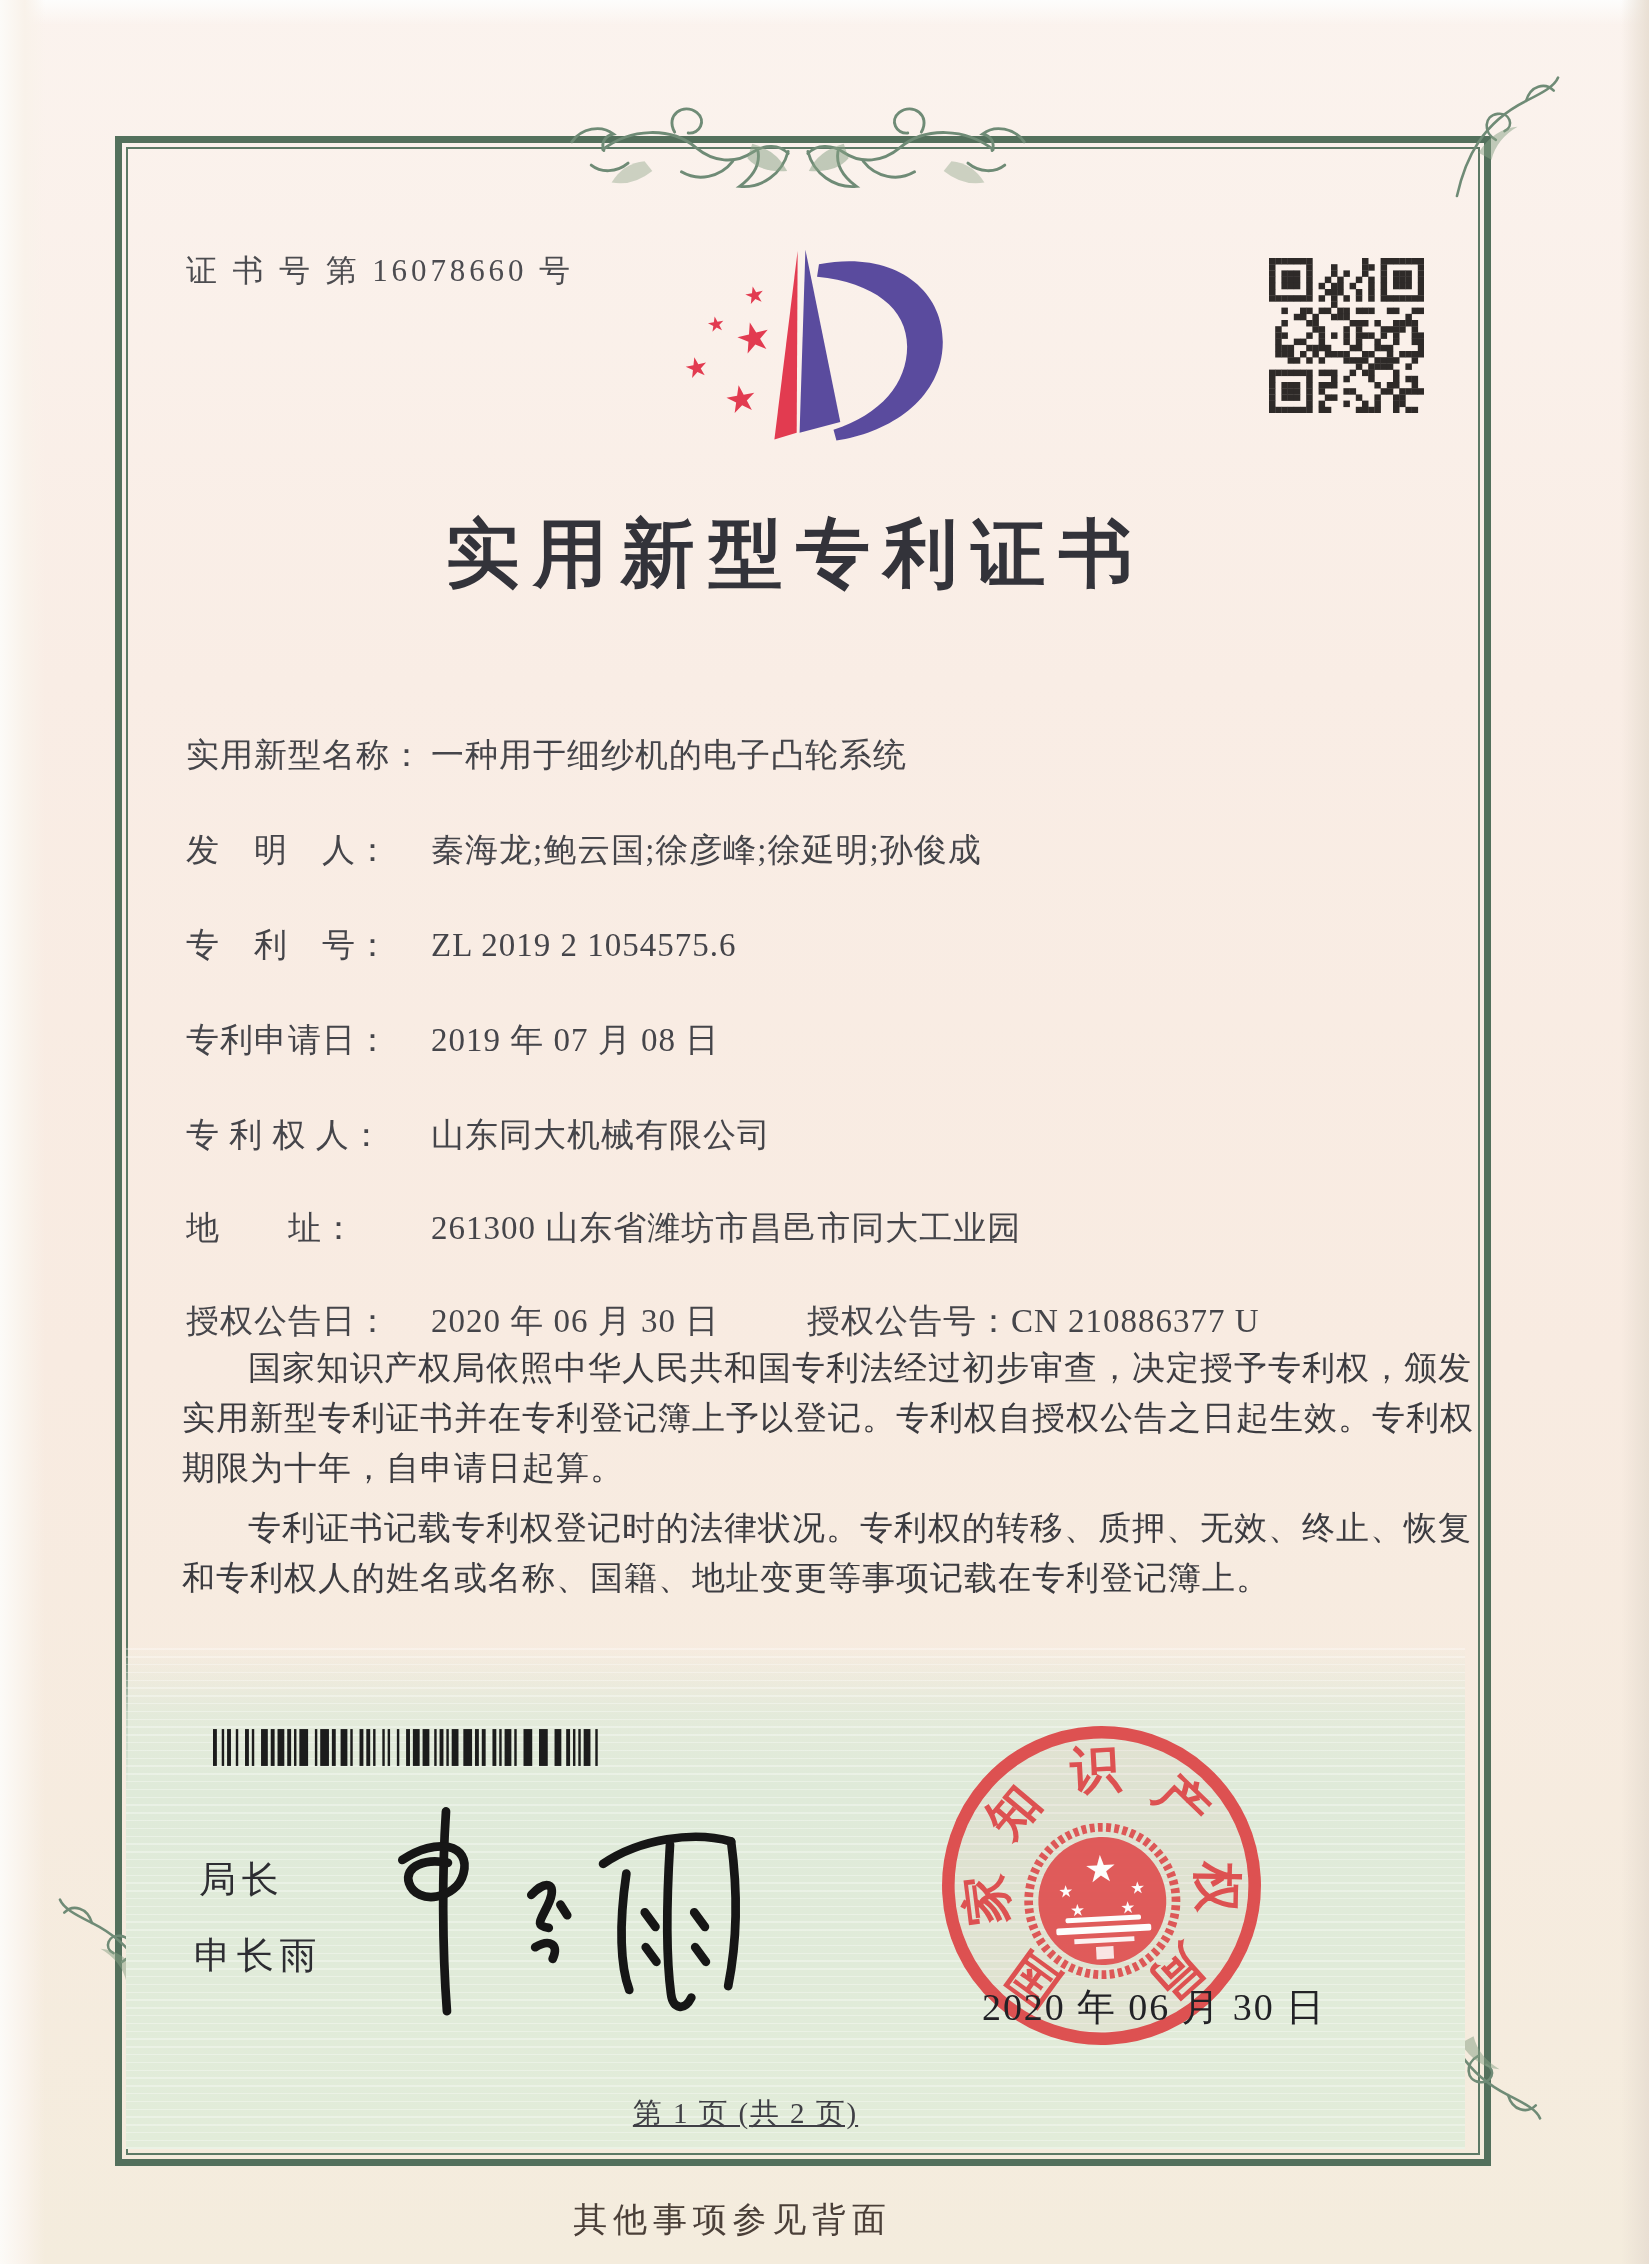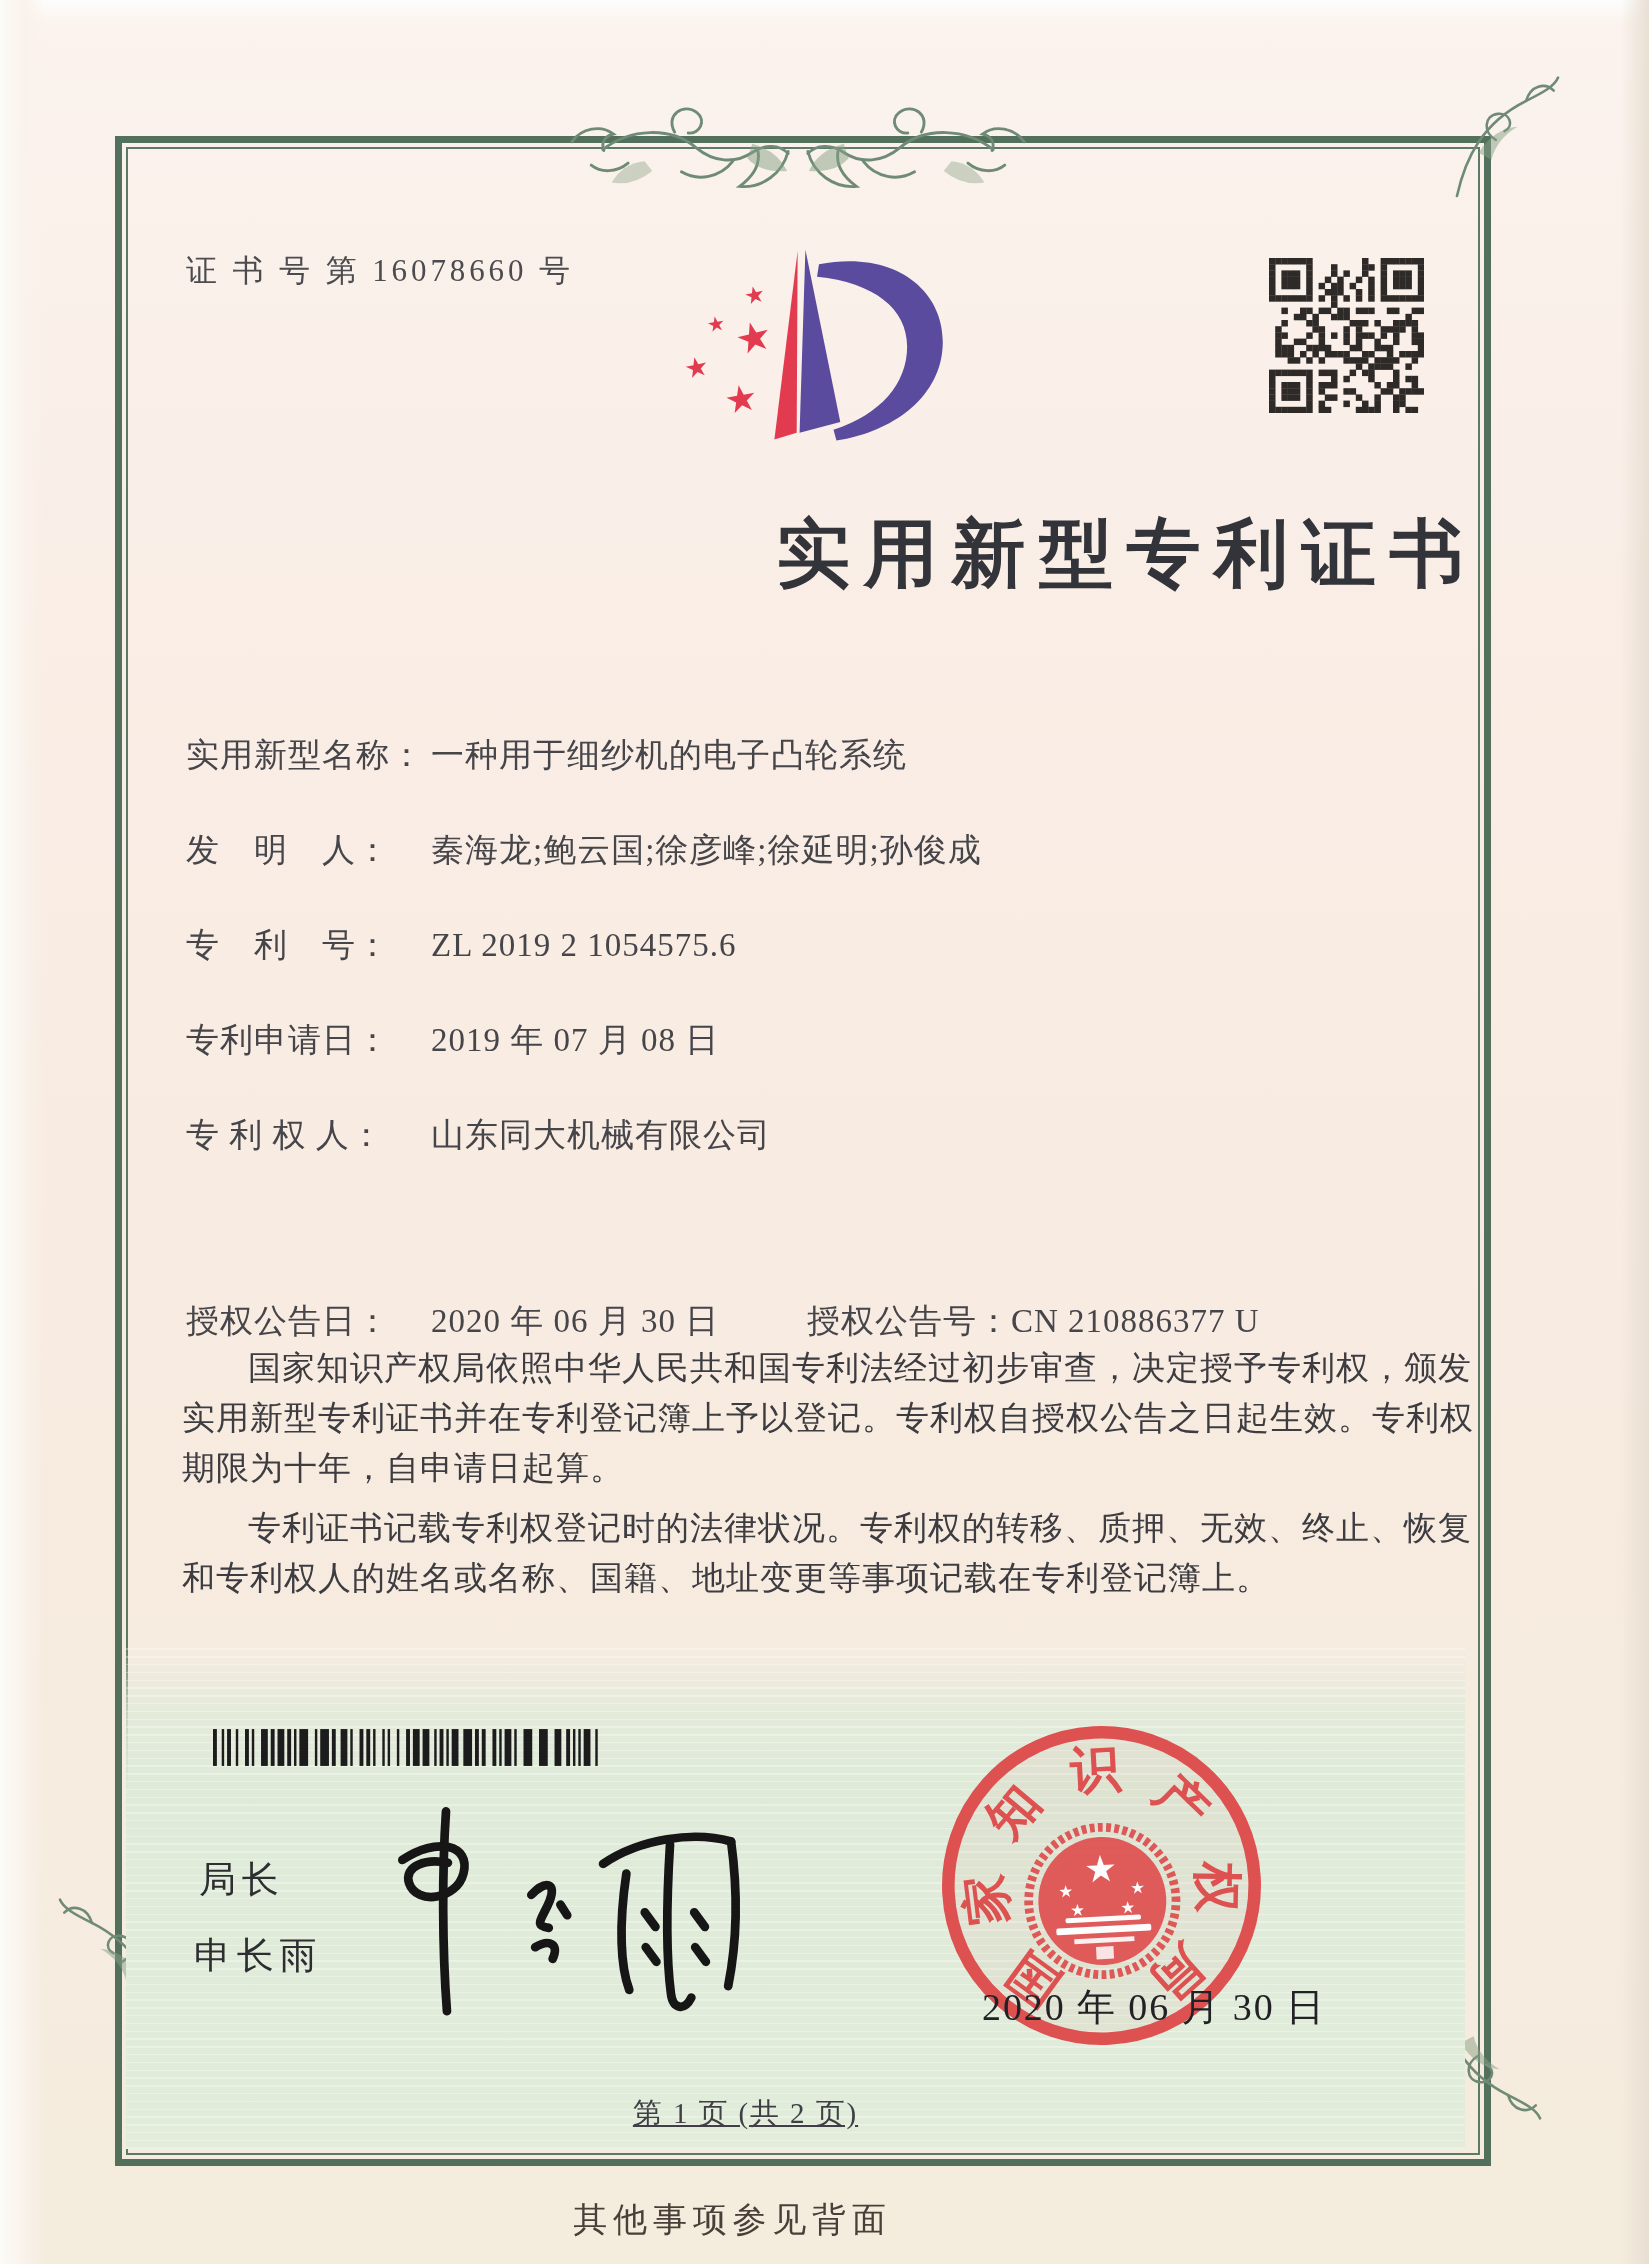--- a/index.html
+++ b/index.html
@@ -17,21 +17,21 @@
   
   .frame{left:115px;top:136px;width:1362px;height:2016px;border:7.8px solid #53705c;}
   .frame-inner{position:absolute;inset:3.9px;border:2.9px solid #5d7a66;}
   
   .wm-band{left:126px;top:1646px;width:1339px;height:503px;
     background:linear-gradient(180deg,rgba(223,234,217,0) 0px,rgba(223,234,217,.8) 68px,#dfead9 146px,#e2ecd9 100%);}
   .wm-band::after{content:"";position:absolute;inset:0;
     background:repeating-linear-gradient(0deg,rgba(255,255,255,.5) 0 1.5px,rgba(255,255,255,0) 1.5px 7.8px);
     opacity:.65;}
   .cert-no{left:186px;top:250px;font-size:31px;letter-spacing:3.9px;color:#4c4c50;}
-  .title{left:115px;top:505px;width:1362px;text-align:right;font-size:74px;font-weight:700;
+  .title{left:115px;top:505px;width:1362px;text-align:center;font-size:74px;font-weight:700;
     letter-spacing:13.6px;color:#33333a;}
   .row{left:186px;width:1291px;font-size:33px;color:#45454a;letter-spacing:1px;white-space:nowrap;margin-top:32px;}
   .lbl{display:inline-block;width:245px;}
   .grant-no{position:absolute;left:621px;top:0;}
   .paras{left:182px;top:1343px;width:1294px;font-size:33px;line-height:50px;color:#3c3c41;}
   .paras p{margin:0 0 9.7px 0;text-indent:66px;letter-spacing:1px;}
   .sig-title{left:199px;top:1855px;font-size:37px;color:#2d2d32;letter-spacing:5.8px;}
   .sig-name{left:194px;top:1931px;font-size:37px;color:#2d2d32;letter-spacing:5.8px;}
   .seal-date{left:982px;top:1982px;font-size:38px;color:#222226;letter-spacing:1.9px;z-index:7;}
   .page-info{left:115px;top:2094px;width:1261px;text-align:center;font-size:29px;color:#3f3f45;letter-spacing:1.9px;text-decoration:underline;}
@@ -418,20 +418,23 @@
   </div>
   <div class="abs row" style="top:891px">
     <span class="lbl">专　利　号：</span><span>ZL 2019 2 1054575.6</span>
   </div>
   <div class="abs row" style="top:986px">
     <span class="lbl">专利申请日：</span><span>2019 年 07 月 08 日</span>
   </div>
   <div class="abs row" style="top:1081px">
     <span class="lbl">专 利 权 人：</span><span>山东同大机械有限公司</span>
   </div>
+  <div class="abs row" style="top:1174px">
+    <span class="lbl">地　　址：</span><span>261300  山东省潍坊市昌邑市同大工业园</span>
+  </div>
   <div class="abs row" style="top:1267px">
     <span class="lbl">授权公告日：</span><span>2020 年 06 月 30 日</span>
     <span class="grant-no">
       <span>授权公告号：</span><span>CN 210886377 U</span>
     </span>
   </div>
 
   <div class="abs paras">
     <p>国家知识产权局依照中华人民共和国专利法经过初步审查，决定授予专利权，颁发实用新型专利证书并在专利登记簿上予以登记。专利权自授权公告之日起生效。专利权期限为十年，自申请日起算。</p>
     <p>专利证书记载专利权登记时的法律状况。专利权的转移、质押、无效、终止、恢复和专利权人的姓名或名称、国籍、地址变更等事项记载在专利登记簿上。</p>

